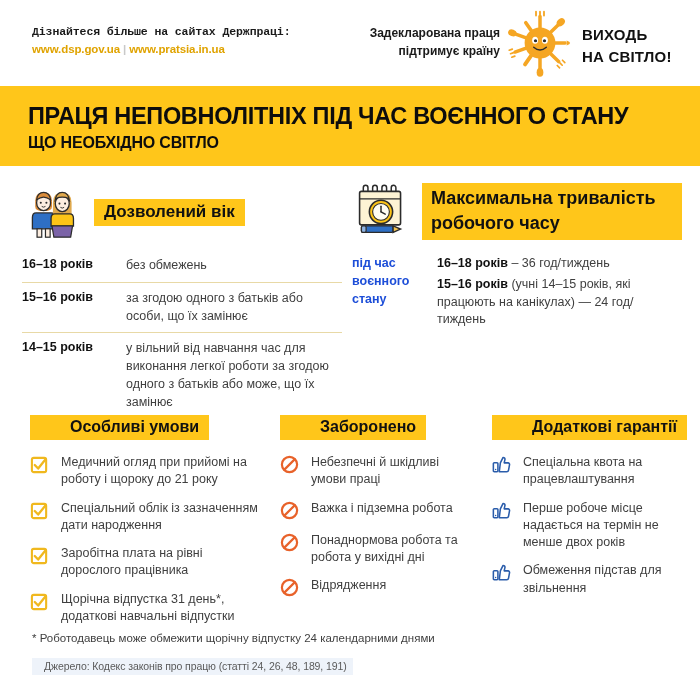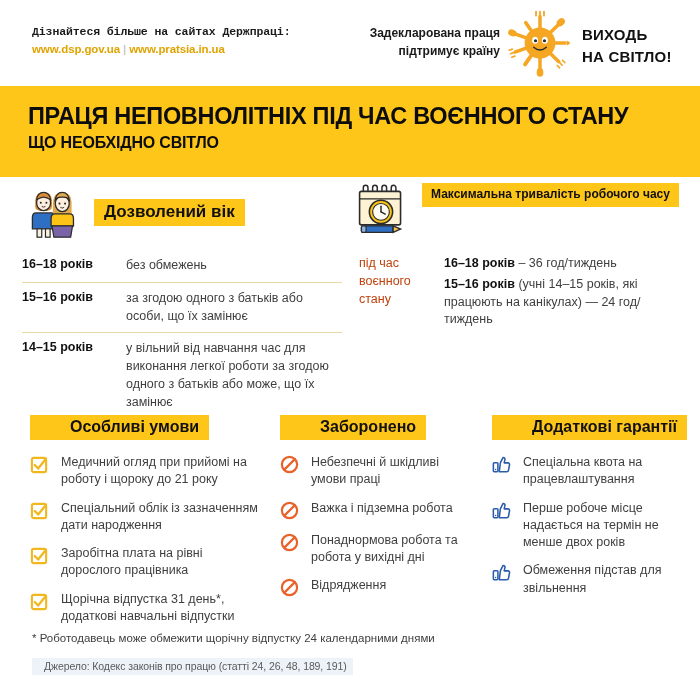--- a/index.html
+++ b/index.html
@@ -82,21 +82,21 @@
     font-weight: bold;
     color: #111111;
     line-height: 1.45;
     letter-spacing: 0.2px;
   }
 
   
   .banner {
     position: absolute;
     left: 0; top: 86px;
-    width: 700px; height: 91px;
+    width: 700px; height: 80px;
     background: #ffc61a;
   }
   .banner h1 {
     position: absolute;
     left: 28px; top: 17px;
     font-size: 23.5px;
     font-weight: bold;
     color: #0d0d0d;
     letter-spacing: -0.3px;
     white-space: nowrap;
@@ -159,37 +159,36 @@
     left: 352px; top: 183px;
     width: 330px;
   }
   .sec-hours .head-row {
     display: flex;
     align-items: flex-start;
     min-height: 58px;
   }
   .icon-cal { width: 58px; height: 54px; flex: 0 0 58px; }
   .sec-hours .hl {
-    font-size: 12px;
+    font-size: 18px;
     margin-left: 12px;
     line-height: 1.38;
     padding: 3px 9px 4px 9px;
   }
 
   .hours-body {
     display: flex;
     margin-top: 14px;
   }
   .hours-when {
     flex: 0 0 85px;
     font-size: 12.5px;
-    font-weight: normal;
-    color: #c2410c;
+    font-weight: bold;
+    color: #1d4ed8;
     line-height: 1.42;
-    margin-left: 7px;
   }
   .hours-list { flex: 1; }
   .hours-item {
     font-size: 12.5px;
     color: #3f3f3f;
     line-height: 1.42;
     margin-bottom: 3px;
   }
   .hours-item b { color: #111111; font-weight: bold; }
 

